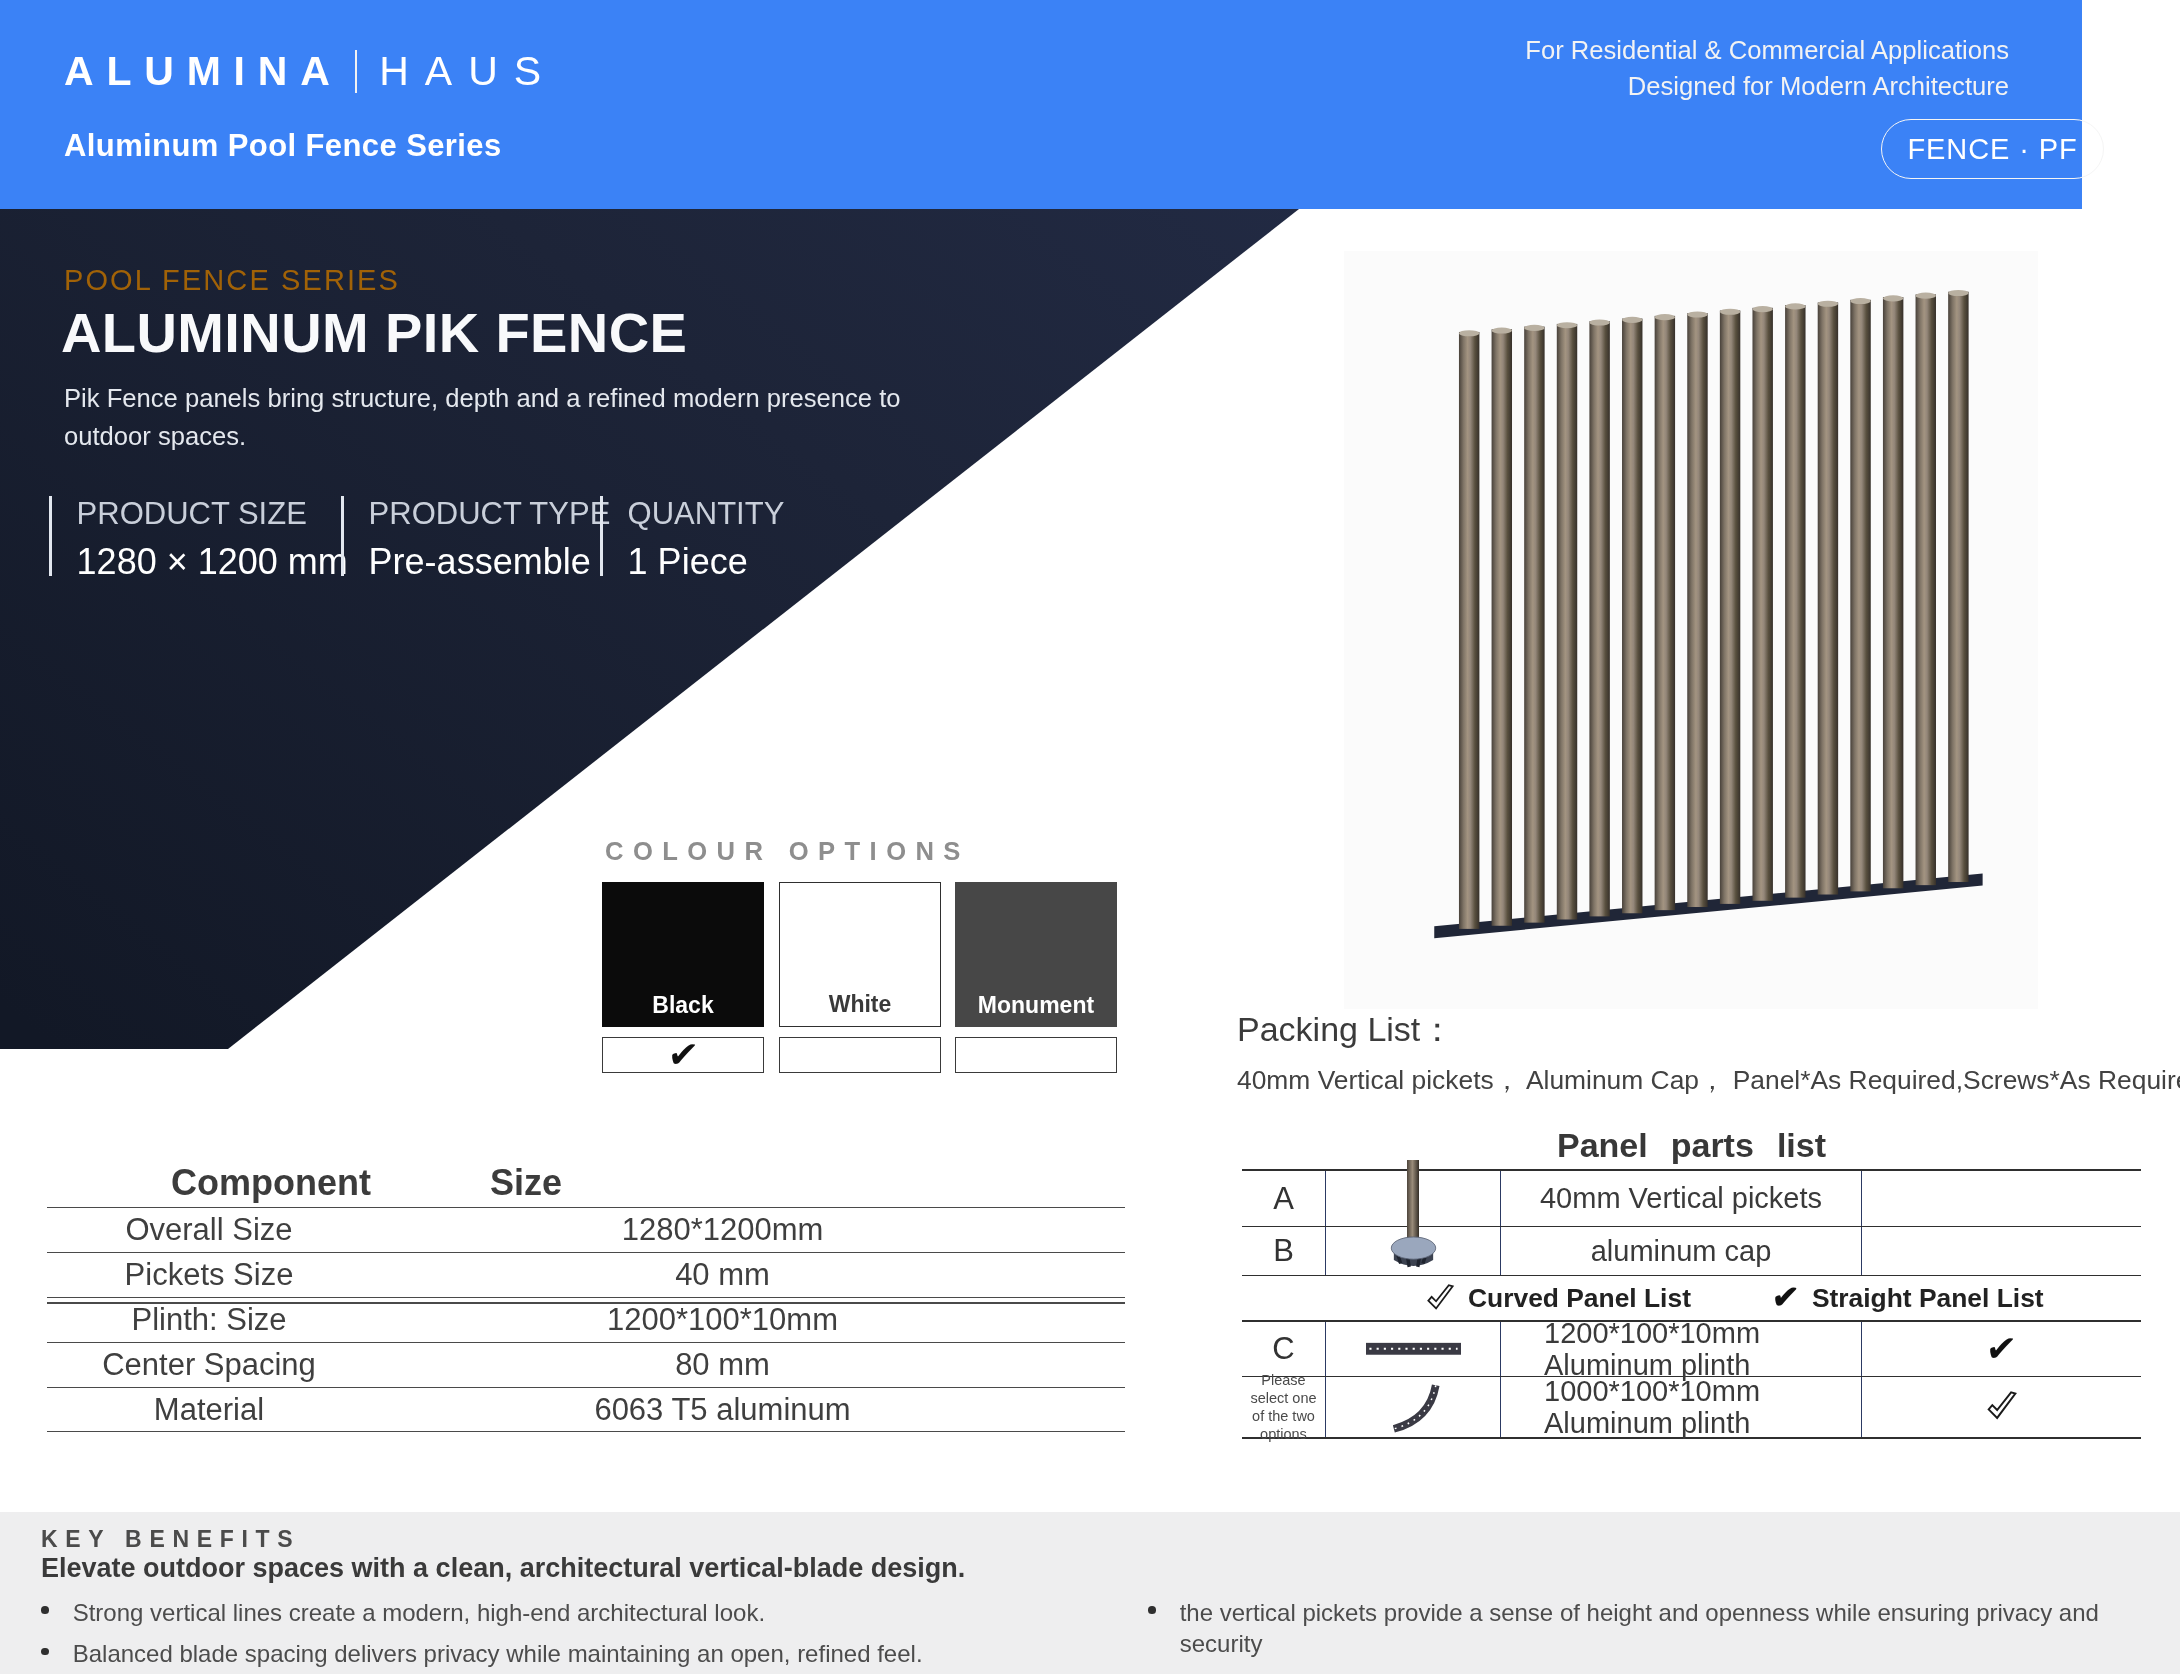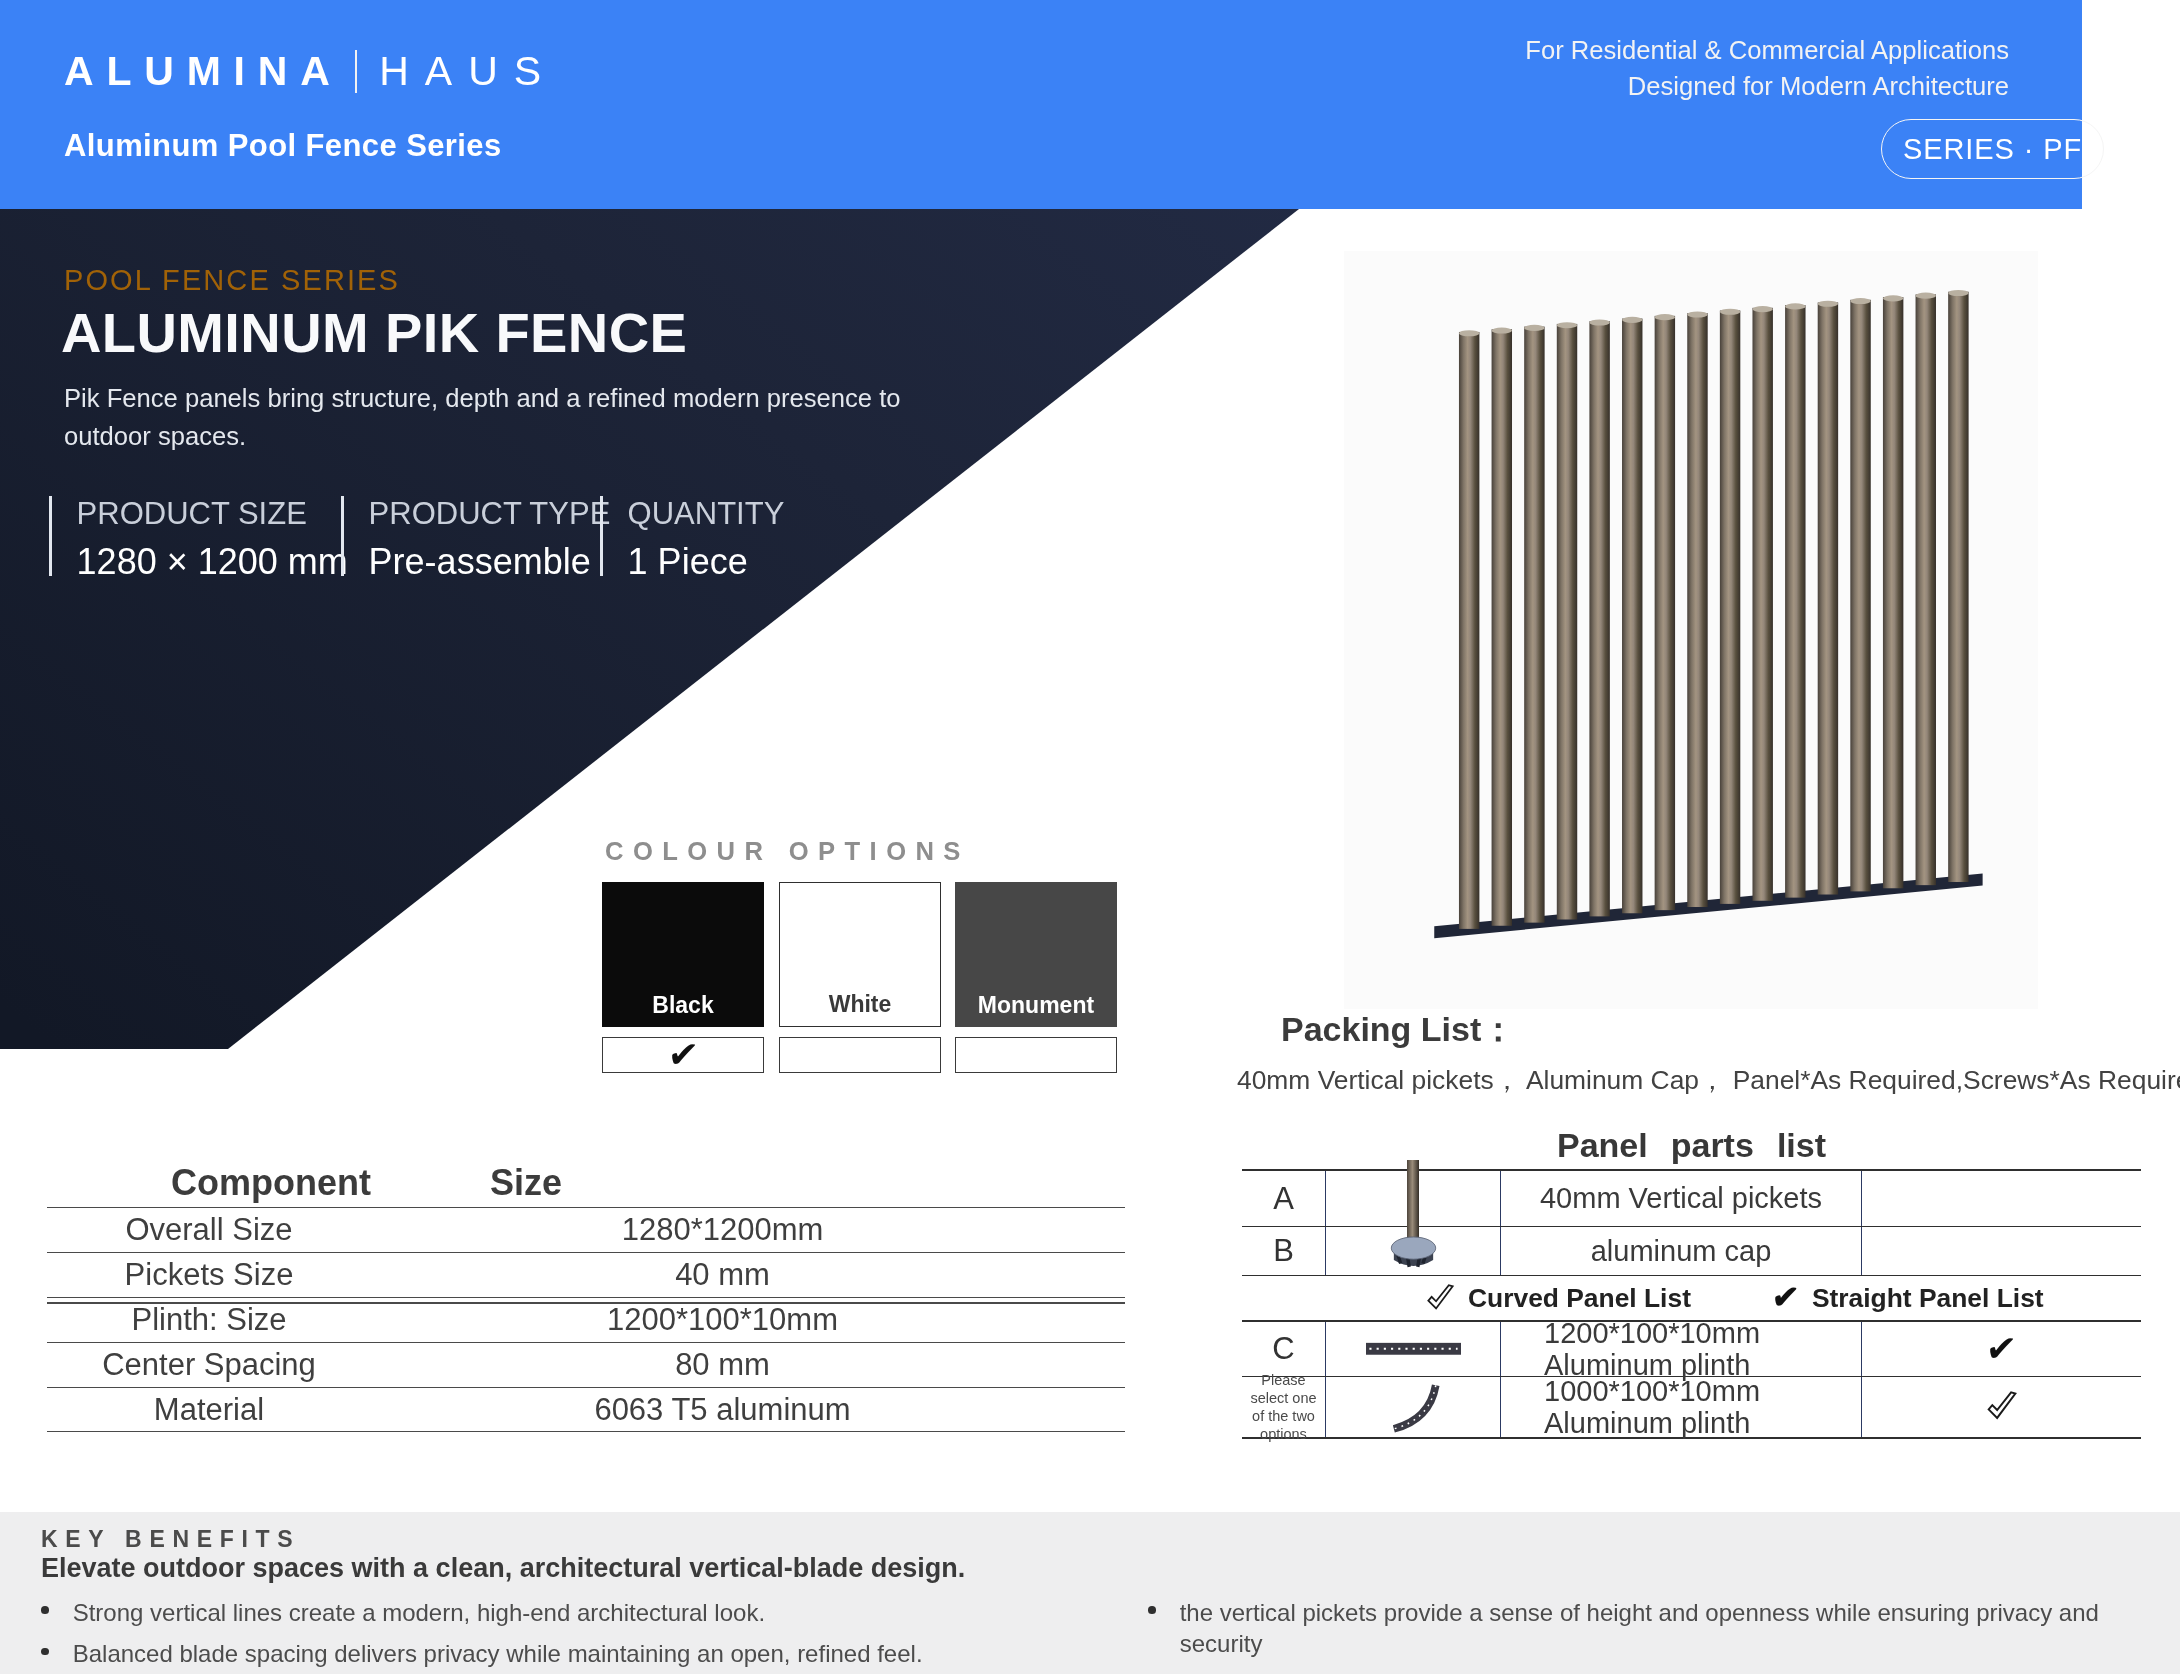--- a/index.html
+++ b/index.html
@@ -36,21 +36,21 @@
   .swatch{position:absolute;top:882px;width:162px;height:145px;display:flex;align-items:flex-end;justify-content:center;padding-bottom:8.5px;font-size:23px;font-weight:600;}
   .swatch.s0{left:602px;background:#0b0b0b;color:#fff;}
   .swatch.s1{left:779px;background:#ffffff;color:#3a3a3a;border:1.7px solid #2f2f2f;}
   .swatch.s2{left:955px;background:#474747;color:#fff;}
   .colour-box{position:absolute;top:1037px;width:162px;height:36px;background:#fff;border:1.7px solid #3a3a3a;
               display:flex;align-items:center;justify-content:center;font-size:25.6px;color:#111;}
   .colour-box.b0{left:602px;} .colour-box.b1{left:779px;} .colour-box.b2{left:955px;}
   
   .photo{position:absolute;left:1344px;top:251px;width:694px;height:758px;background:#fbfbfb;}
   
-  .packing-title{position:absolute;left:1237px;top:1007px;font-size:34px;font-weight:700;color:#3b3b3b;white-space:nowrap;margin-left:44px;}
+  .packing-title{position:absolute;left:1237px;top:1007px;font-size:34px;font-weight:400;color:#3b3b3b;white-space:nowrap;}
   .packing-items{position:absolute;left:1237px;top:1063px;font-size:26.4px;color:#424242;white-space:nowrap;}
   
   .parts-title{position:absolute;left:1242px;top:1126px;width:899px;text-align:center;
                font-size:34px;font-weight:600;color:#383838;word-spacing:13.6px;}
   .parts-table{position:absolute;left:1242px;top:1169px;width:899px;border-top:2.6px solid #2f2f2f;}
   .pp-row{display:flex;border-bottom:1.7px solid #2f2f2f;}
   .pp-row.thick{border-bottom:2.6px solid #2f2f2f;}
   .pp-c{display:flex;align-items:center;justify-content:center;}
   .pp-c1{width:83px;} .pp-c2{width:175px;border-left:1.7px solid #2c3a63;}
   .pp-c3{width:361px;border-left:1.7px solid #2c3a63;} .pp-c4{flex:1;border-left:1.7px solid #2c3a63;}
@@ -93,21 +93,21 @@
     <div class="brand">
       <span class="brand-left">ALUMINA</span>
       <span class="brand-sep"></span>
       <span class="brand-right">HAUS</span>
     </div>
     <div class="subtitle">Aluminum Pool Fence Series</div>
     <div class="tagline">
       <div>For Residential &amp; Commercial Applications</div>
       <div>Designed for Modern Architecture</div>
     </div>
-    <div class="badge">SERIES · PF</div>
+    <div class="badge">FENCE · PF</div>
   </header>
 
   <div class="navy-wedge"></div>
 
   <div class="eyebrow">POOL FENCE SERIES</div>
   <div class="hero-title">ALUMINUM PIK FENCE</div>
   <div class="hero-desc">Pik Fence panels bring structure, depth and a refined modern presence to outdoor spaces.</div>
 
   <div class="spec spec1">
     <div class="spec-bar"></div>

